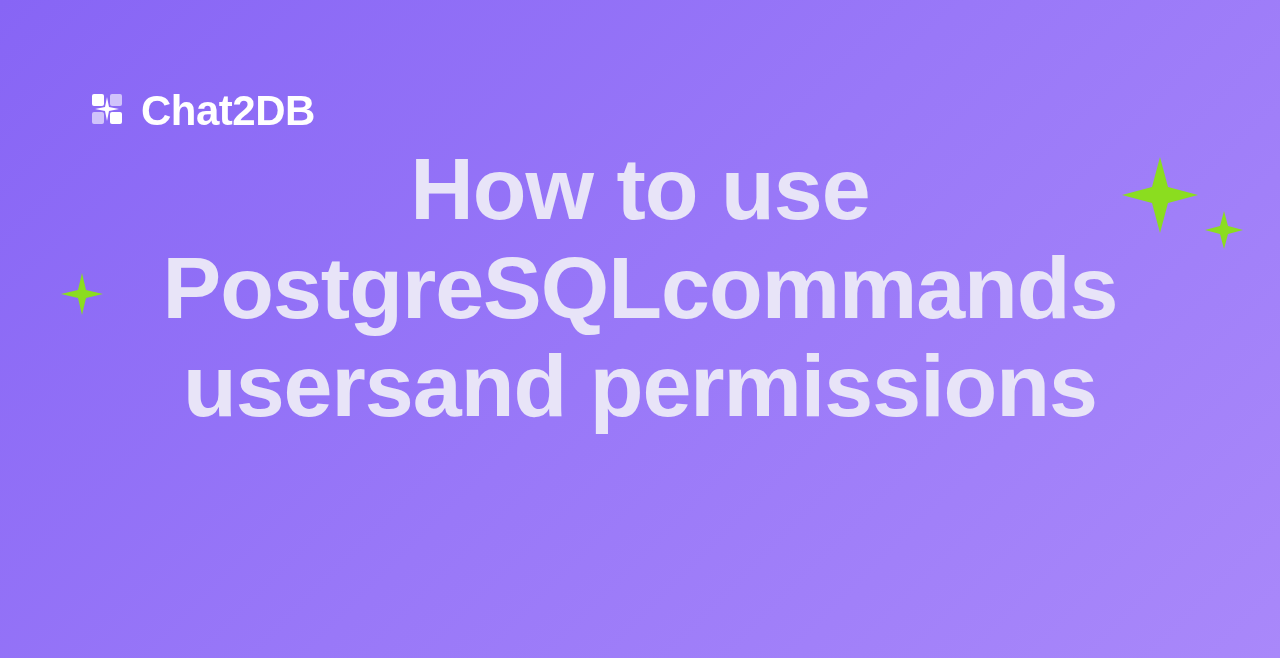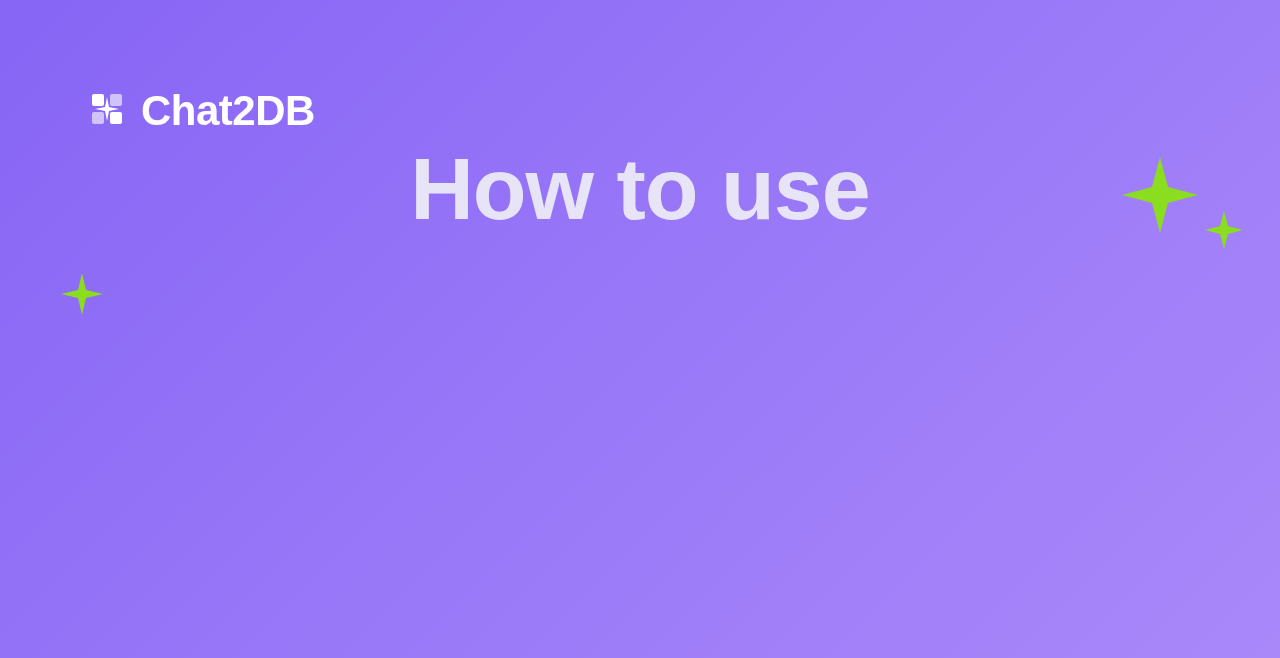--- a/index.html
+++ b/index.html
@@ -89,20 +89,22 @@
       <rect x="7" y="25" width="12" height="12" rx="2" fill="#ffffff" opacity="0.6"></rect>
       <rect x="25" y="25" width="12" height="12" rx="2" fill="#ffffff"></rect>
       <path d="M22 10 L24 20 L34 22 L24 24 L22 34 L20 24 L10 22 L20 20 Z" fill="#ffffff"></path>
     </svg>
   </span>
   <span class="logo-text">Chat2DB</span>
 </div>
 
 <h1 class="main-title">
   <span class="line">How to use</span>
+  <span class="line">PostgreSQLcommands</span>
+  <span class="line">usersand permissions</span>
 </h1>
 
 <span class="sparkle sparkle-1">
   <svg width="80" height="80" viewBox="0 0 80 80">
     <path d="M40 2 L48 32 L78 40 L48 48 L40 78 L32 48 L2 40 L32 32 Z" fill="#8bdd1f"></path>
   </svg>
 </span>
 
 <span class="sparkle sparkle-2">
   <svg width="40" height="40" viewBox="0 0 40 40">

